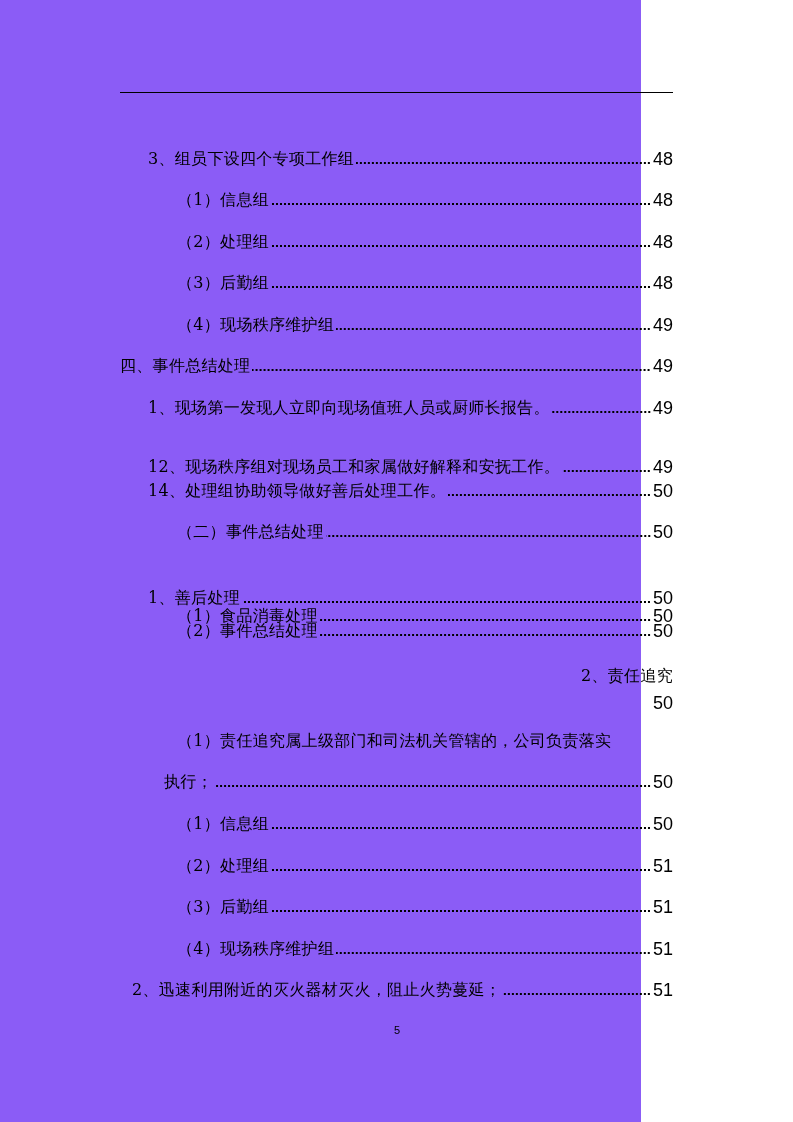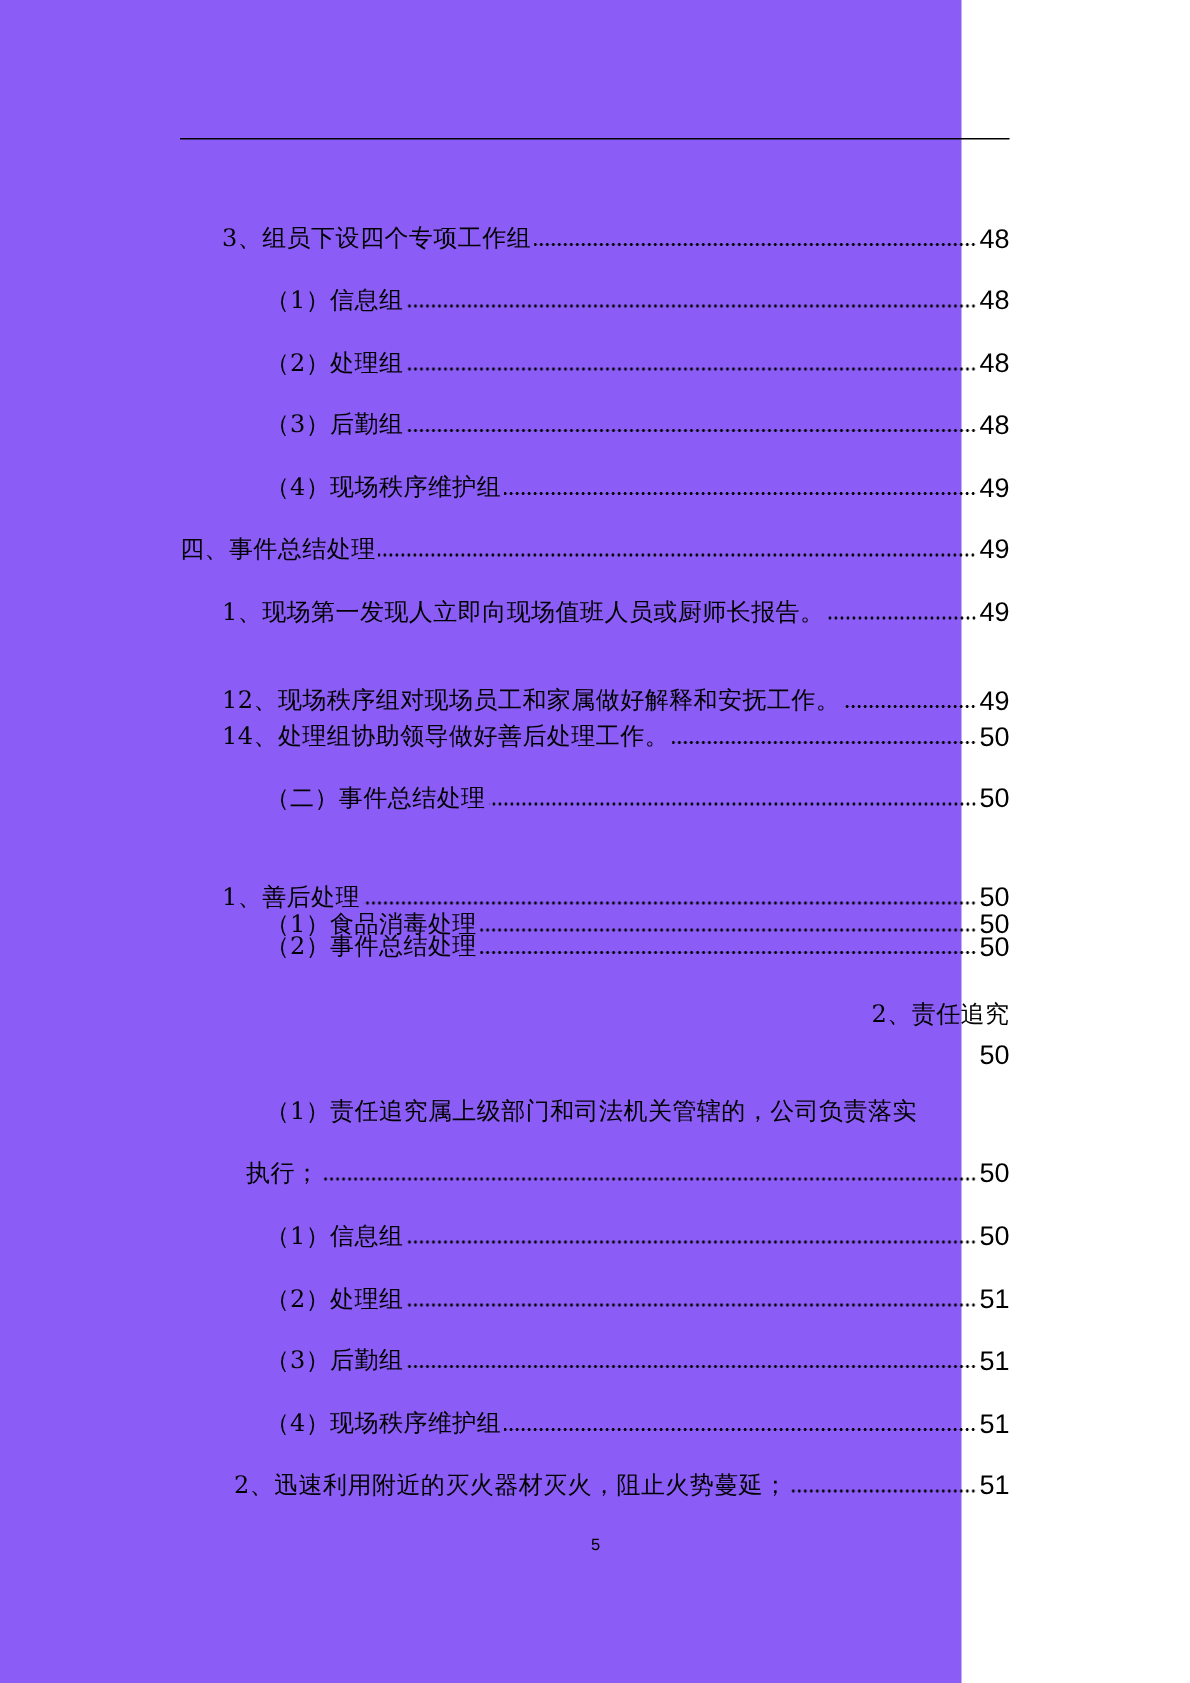--- a/index.html
+++ b/index.html
@@ -123,21 +123,21 @@
     <div class="toc-row" style="left:177px; top:892px;">
       <span class="label">（3）后勤组</span>
       <span class="leader"></span>
       <span class="pg">51</span>
     </div>
     <div class="toc-row" style="left:177px; top:934px;">
       <span class="label">（4）现场秩序维护组</span>
       <span class="leader"></span>
       <span class="pg">51</span>
     </div>
-    <div class="toc-row" style="left:156px; top:975px;">
+    <div class="toc-row" style="left:132px; top:975px;">
       <span class="label">2、迅速利用附近的灭火器材灭火，阻止火势蔓延；</span>
       <span class="leader"></span>
       <span class="pg">51</span>
     </div>
   </div>
 
   <div class="page-number">5</div>
 </div>
 
 </body></html>

